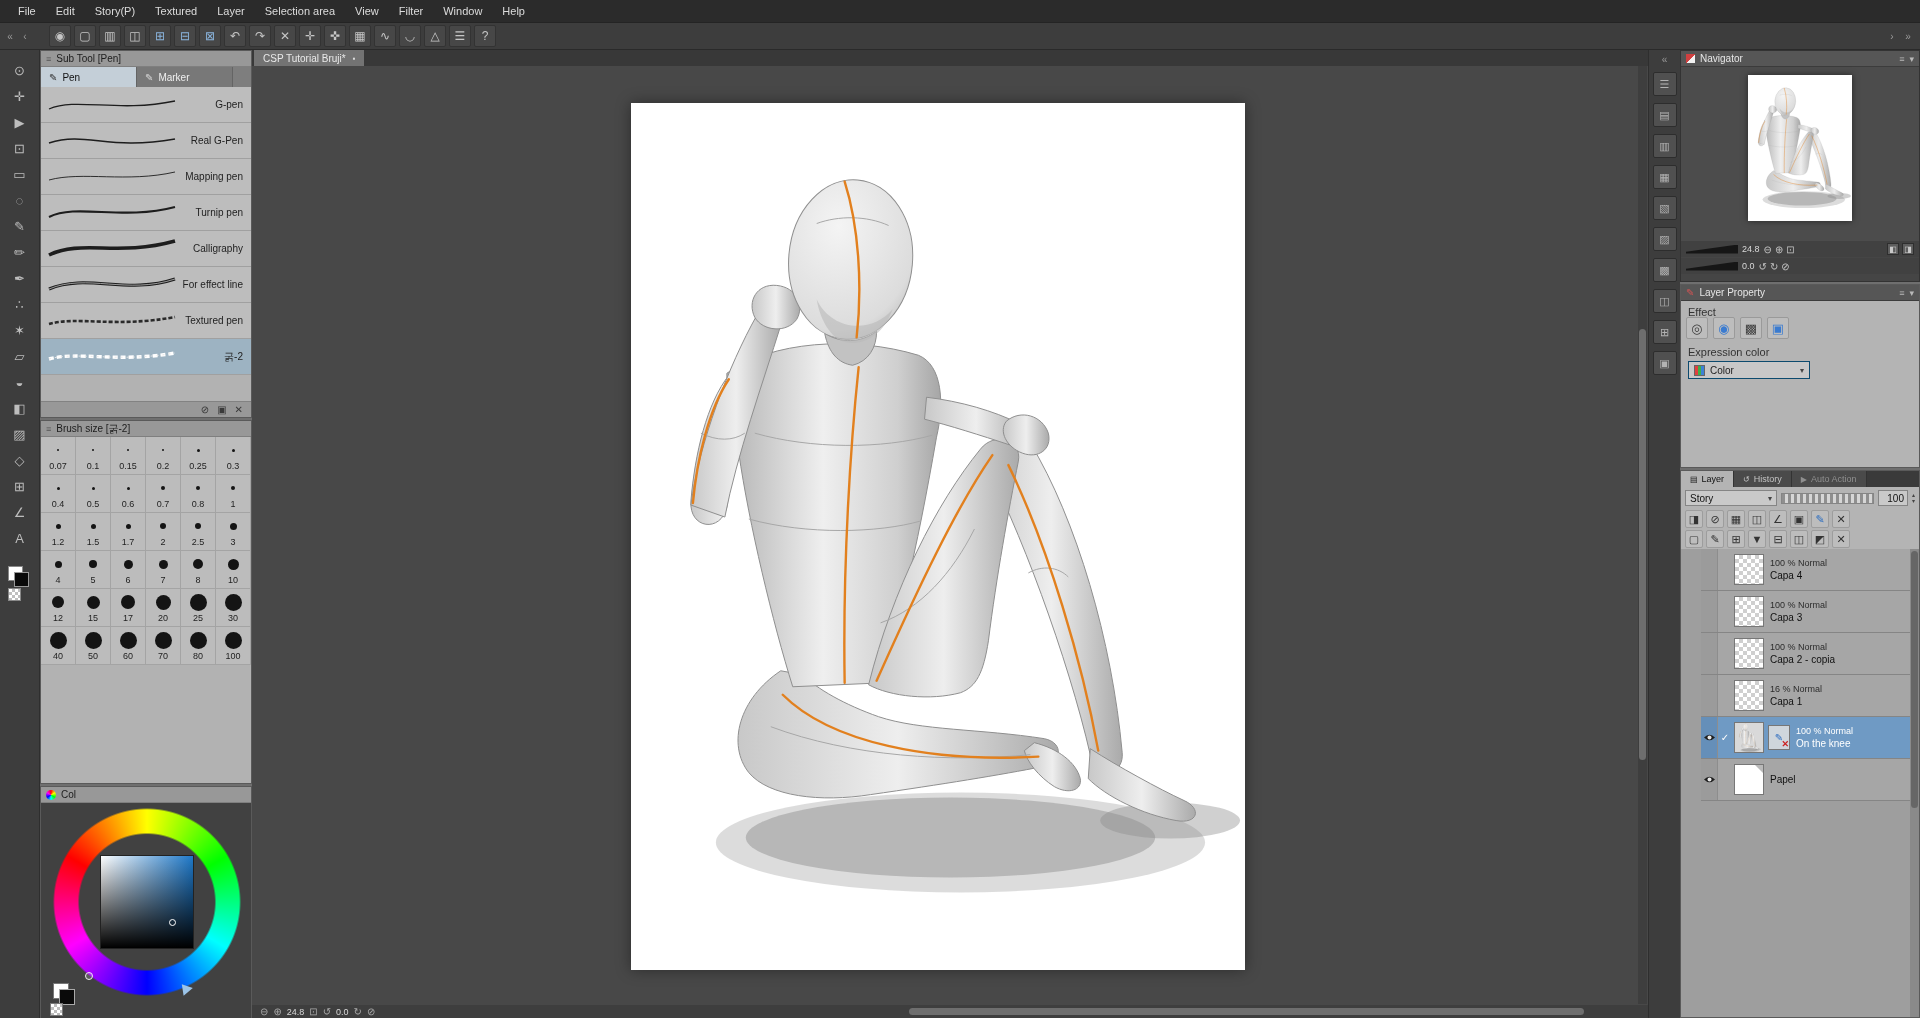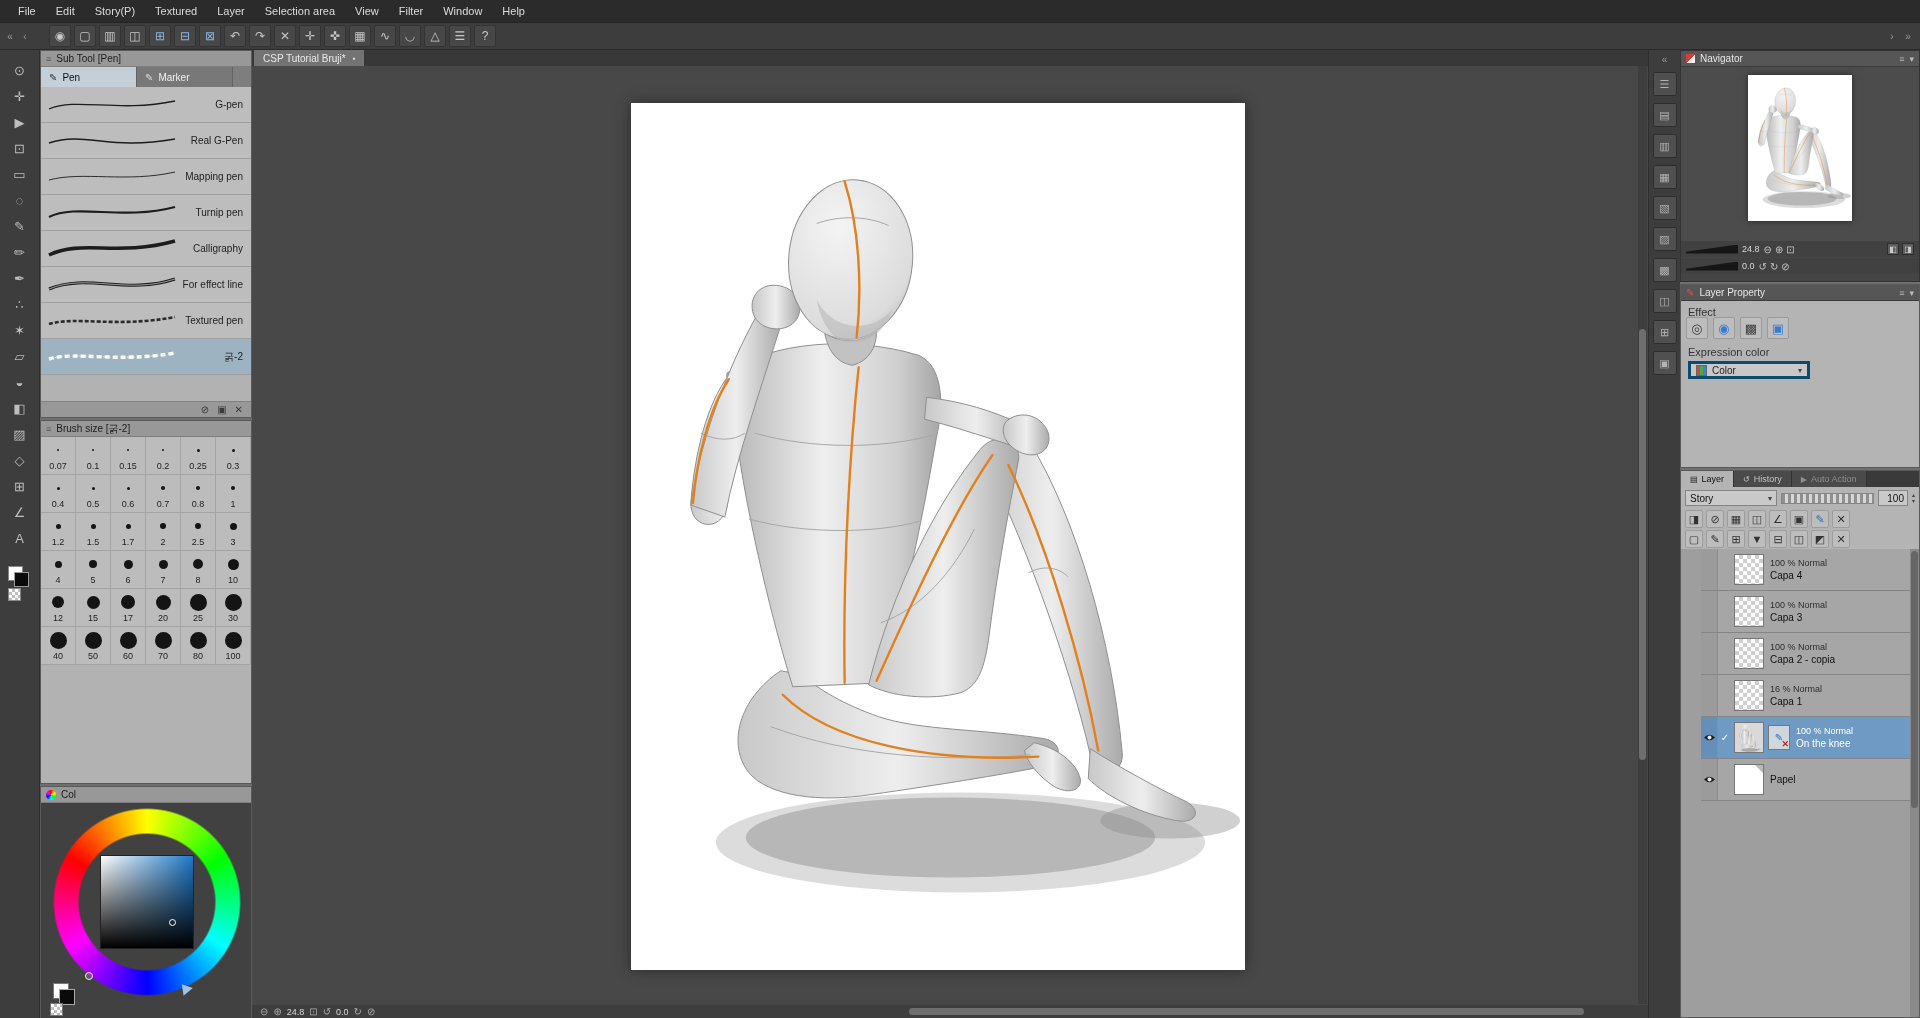--- a/index.html
+++ b/index.html
@@ -105,21 +105,21 @@
 .wedge{width:52px;height:9px;background:#161616;clip-path:polygon(0 80%,100% 0,100% 100%,0 100%);}
 .nav-ic{font-size:10px;color:#c2c2c2;}
 .mini-box{width:12px;height:12px;background:#5e5e5e;border:1px solid #2e2e2e;color:#c9c9c9;font-size:8px;display:flex;align-items:center;justify-content:center;}
 .nav-right{margin-left:auto;display:flex;gap:3px;}
 
 .layer-prop{left:1680px;top:284px;width:240px;height:184px;background:#b4b4b4;border:1px solid #5a5a5a;}
 .lp-label{position:absolute;left:7px;font-size:11px;color:#333;}
 .effect-row{position:absolute;left:5px;top:32px;display:flex;gap:5px;}
 .effect-btn{width:22px;height:22px;display:flex;align-items:center;justify-content:center;font-size:13px;color:#3c3c3c;background:#bdbdbd;border:1px solid #9a9a9a;border-radius:2px;}
 .effect-btn.accent{color:#3a7bd0;}
-.expr-dd{position:absolute;left:7px;top:76px;width:122px;height:18px;background:#c8c8c8;border:3px solid #0c4a6e;display:flex;align-items:center;gap:5px;padding:0 5px;font-size:10px;color:#222;}
+.expr-dd{position:absolute;left:7px;top:76px;width:122px;height:18px;background:#c8c8c8;border:1px solid #0c4a6e;display:flex;align-items:center;gap:5px;padding:0 5px;font-size:10px;color:#222;}
 .expr-chip{width:11px;height:11px;background:linear-gradient(90deg,#e04040 33%,#3fae4a 33% 66%,#3b82d6 66%);border:1px solid #666;}
 .expr-caret{margin-left:auto;font-size:8px;color:#444;}
 
 .layer-panel{left:1680px;top:470px;width:240px;height:548px;background:#b4b4b4;border:1px solid #5a5a5a;}
 .lyr-tabs{display:flex;height:16px;background:#3a3a3a;}
 .lyr-tab{display:flex;align-items:center;gap:4px;padding:0 9px;font-size:9px;color:#c4c4c4;background:#4a4a4a;border-right:1px solid #333;}
 .lyr-tab .ticon{font-size:8px;}
 .lyr-tab.sel{background:#b4b4b4;color:#111;}
 .lyr-tab.dim{color:#8f8f8f;}
 .blend-row{position:absolute;left:0;top:16px;width:238px;height:22px;display:flex;align-items:center;gap:4px;padding:0 4px;}

